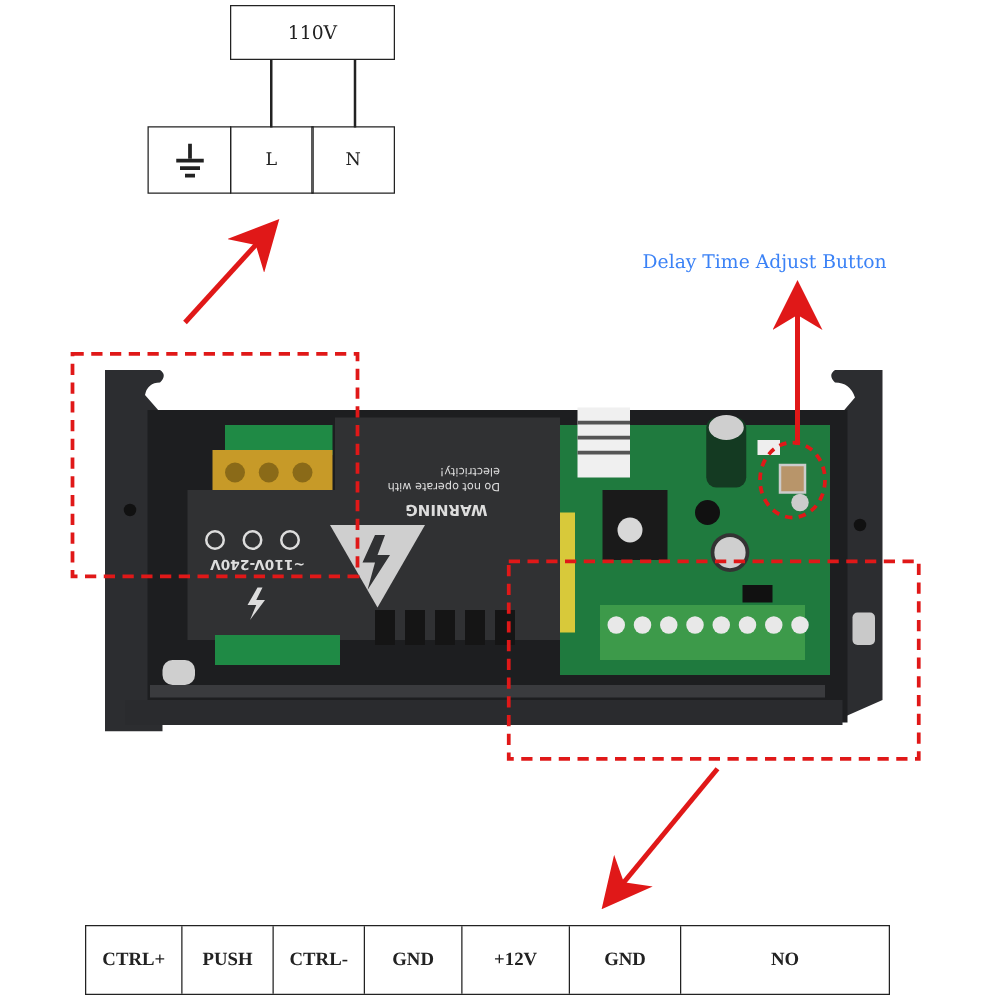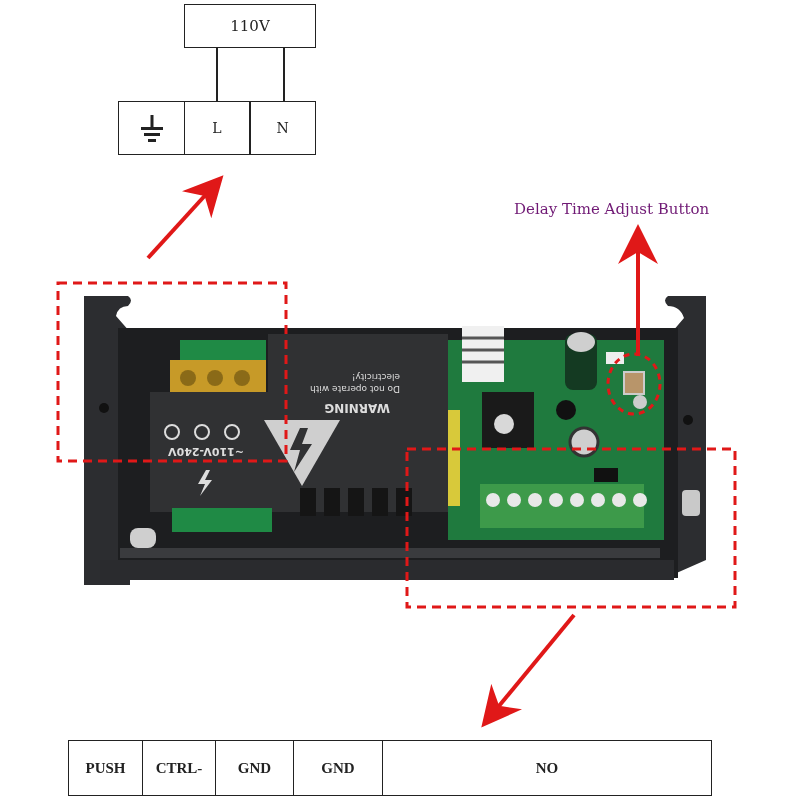--- a/index.html
+++ b/index.html
@@ -4,21 +4,21 @@
 <style>
   html, body { margin:0; padding:0; background:#ffffff; }
   body { width:800px; height:800px; position:relative; overflow:hidden; font-family:"DejaVu Serif", serif; }
   .abs { position:absolute; }
   .box { position:absolute; border:1.5px solid #222; box-sizing:border-box; background:#fff; display:flex; align-items:center; justify-content:center; color:#222; }
   .src-box { left:184px; top:4px; width:132px; height:44px; font-size:15px; }
   .wire { position:absolute; width:2px; background:#222; }
   .ac-row { position:absolute; left:118px; top:101px; width:198px; height:54px; display:flex; }
   .ac-cell { flex:1; border:1.5px solid #222; margin-left:-1.5px; display:flex; align-items:center; justify-content:center; font-size:14px; color:#222; box-sizing:border-box; }
   .ac-cell:first-child { margin-left:0; }
-  .delay-label { left:514px; top:200px; font-size:15px; color:#701a75; white-space:nowrap; }
+  .delay-label { left:514px; top:200px; font-size:15px; color:#3b82f6; white-space:nowrap; }
   .term-row { position:absolute; left:68px; top:740px; width:644px; height:56px; display:flex; border:1.5px solid #222; box-sizing:border-box; }
   .term-cell { border-left:1.5px solid #222; display:flex; align-items:center; justify-content:center; font-size:15px; font-weight:bold; color:#222; font-family:"Liberation Serif", serif; box-sizing:border-box; }
   .term-cell:first-child { border-left:none; }
   svg { position:absolute; left:0; top:0; }
   .warn-text { font-family:"DejaVu Sans", sans-serif; fill:#ddd; }
 </style>
 </head>
 <body>
 
 <div class="box src-box">
@@ -134,28 +134,34 @@
     <rect x="58" y="283" width="228" height="178" fill="none" stroke="#e01818" stroke-width="3" stroke-dasharray="9,6"></rect>
     <rect x="407" y="449" width="328" height="158" fill="none" stroke="#e01818" stroke-width="3" stroke-dasharray="9,6"></rect>
     <ellipse cx="634" cy="384" rx="26" ry="30" fill="none" stroke="#e01818" stroke-width="3" stroke-dasharray="6,5"></ellipse>
     <line x1="148" y1="258" x2="210" y2="190" stroke="#e01818" stroke-width="4" marker-end="url(#arrowhead)"></line>
     <line x1="574" y1="615" x2="494" y2="712" stroke="#e01818" stroke-width="4" marker-end="url(#arrowhead)"></line>
     <line x1="638" y1="356" x2="638" y2="244" stroke="#e01818" stroke-width="4" marker-end="url(#arrowhead)"></line>
   </g>
 </svg>
 
 <div class="term-row">
+  <div class="term-cell" style="width:76px">
+      <span>CTRL+</span>
+    </div>
   <div class="term-cell" style="width:73px">
       <span>PUSH</span>
     </div>
   <div class="term-cell" style="width:73px">
       <span>CTRL-</span>
     </div>
   <div class="term-cell" style="width:78px">
       <span>GND</span>
+    </div>
+  <div class="term-cell" style="width:86px">
+      <span>+12V</span>
     </div>
   <div class="term-cell" style="width:89px">
       <span>GND</span>
     </div>
   <div class="term-cell" style="flex:1">
       <span>NO</span>
     </div>
 </div>
 
 </body></html>

